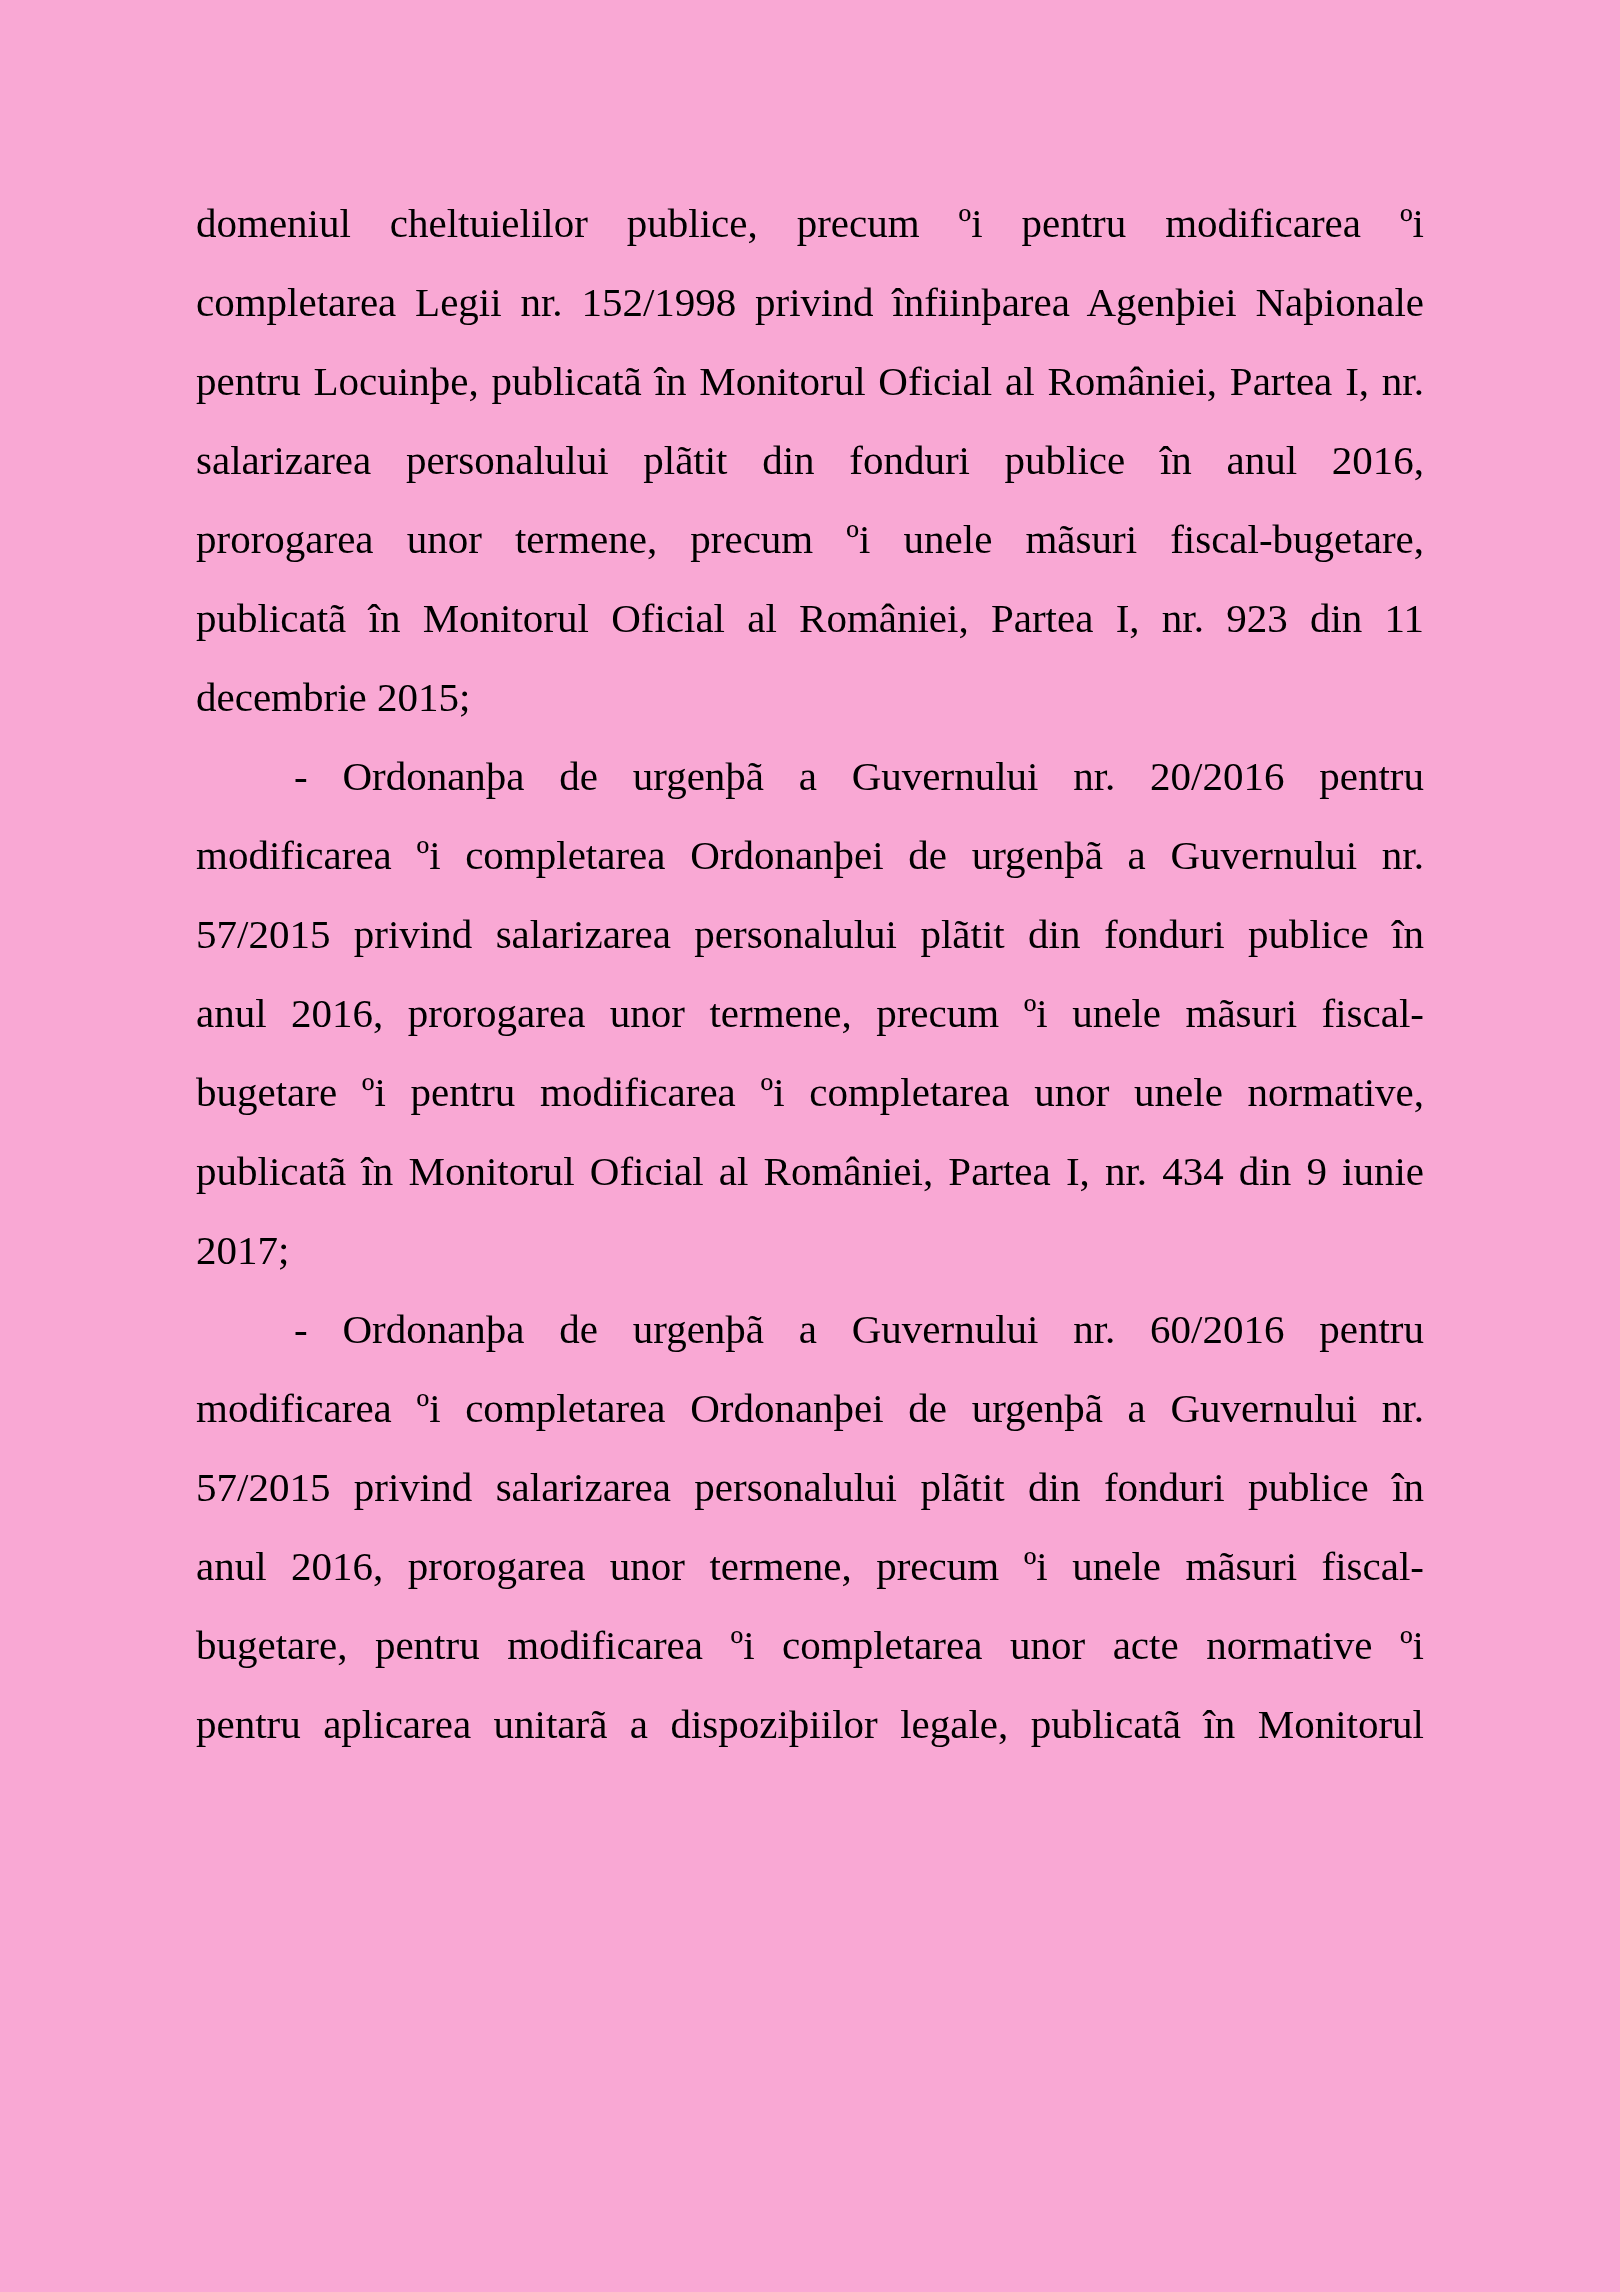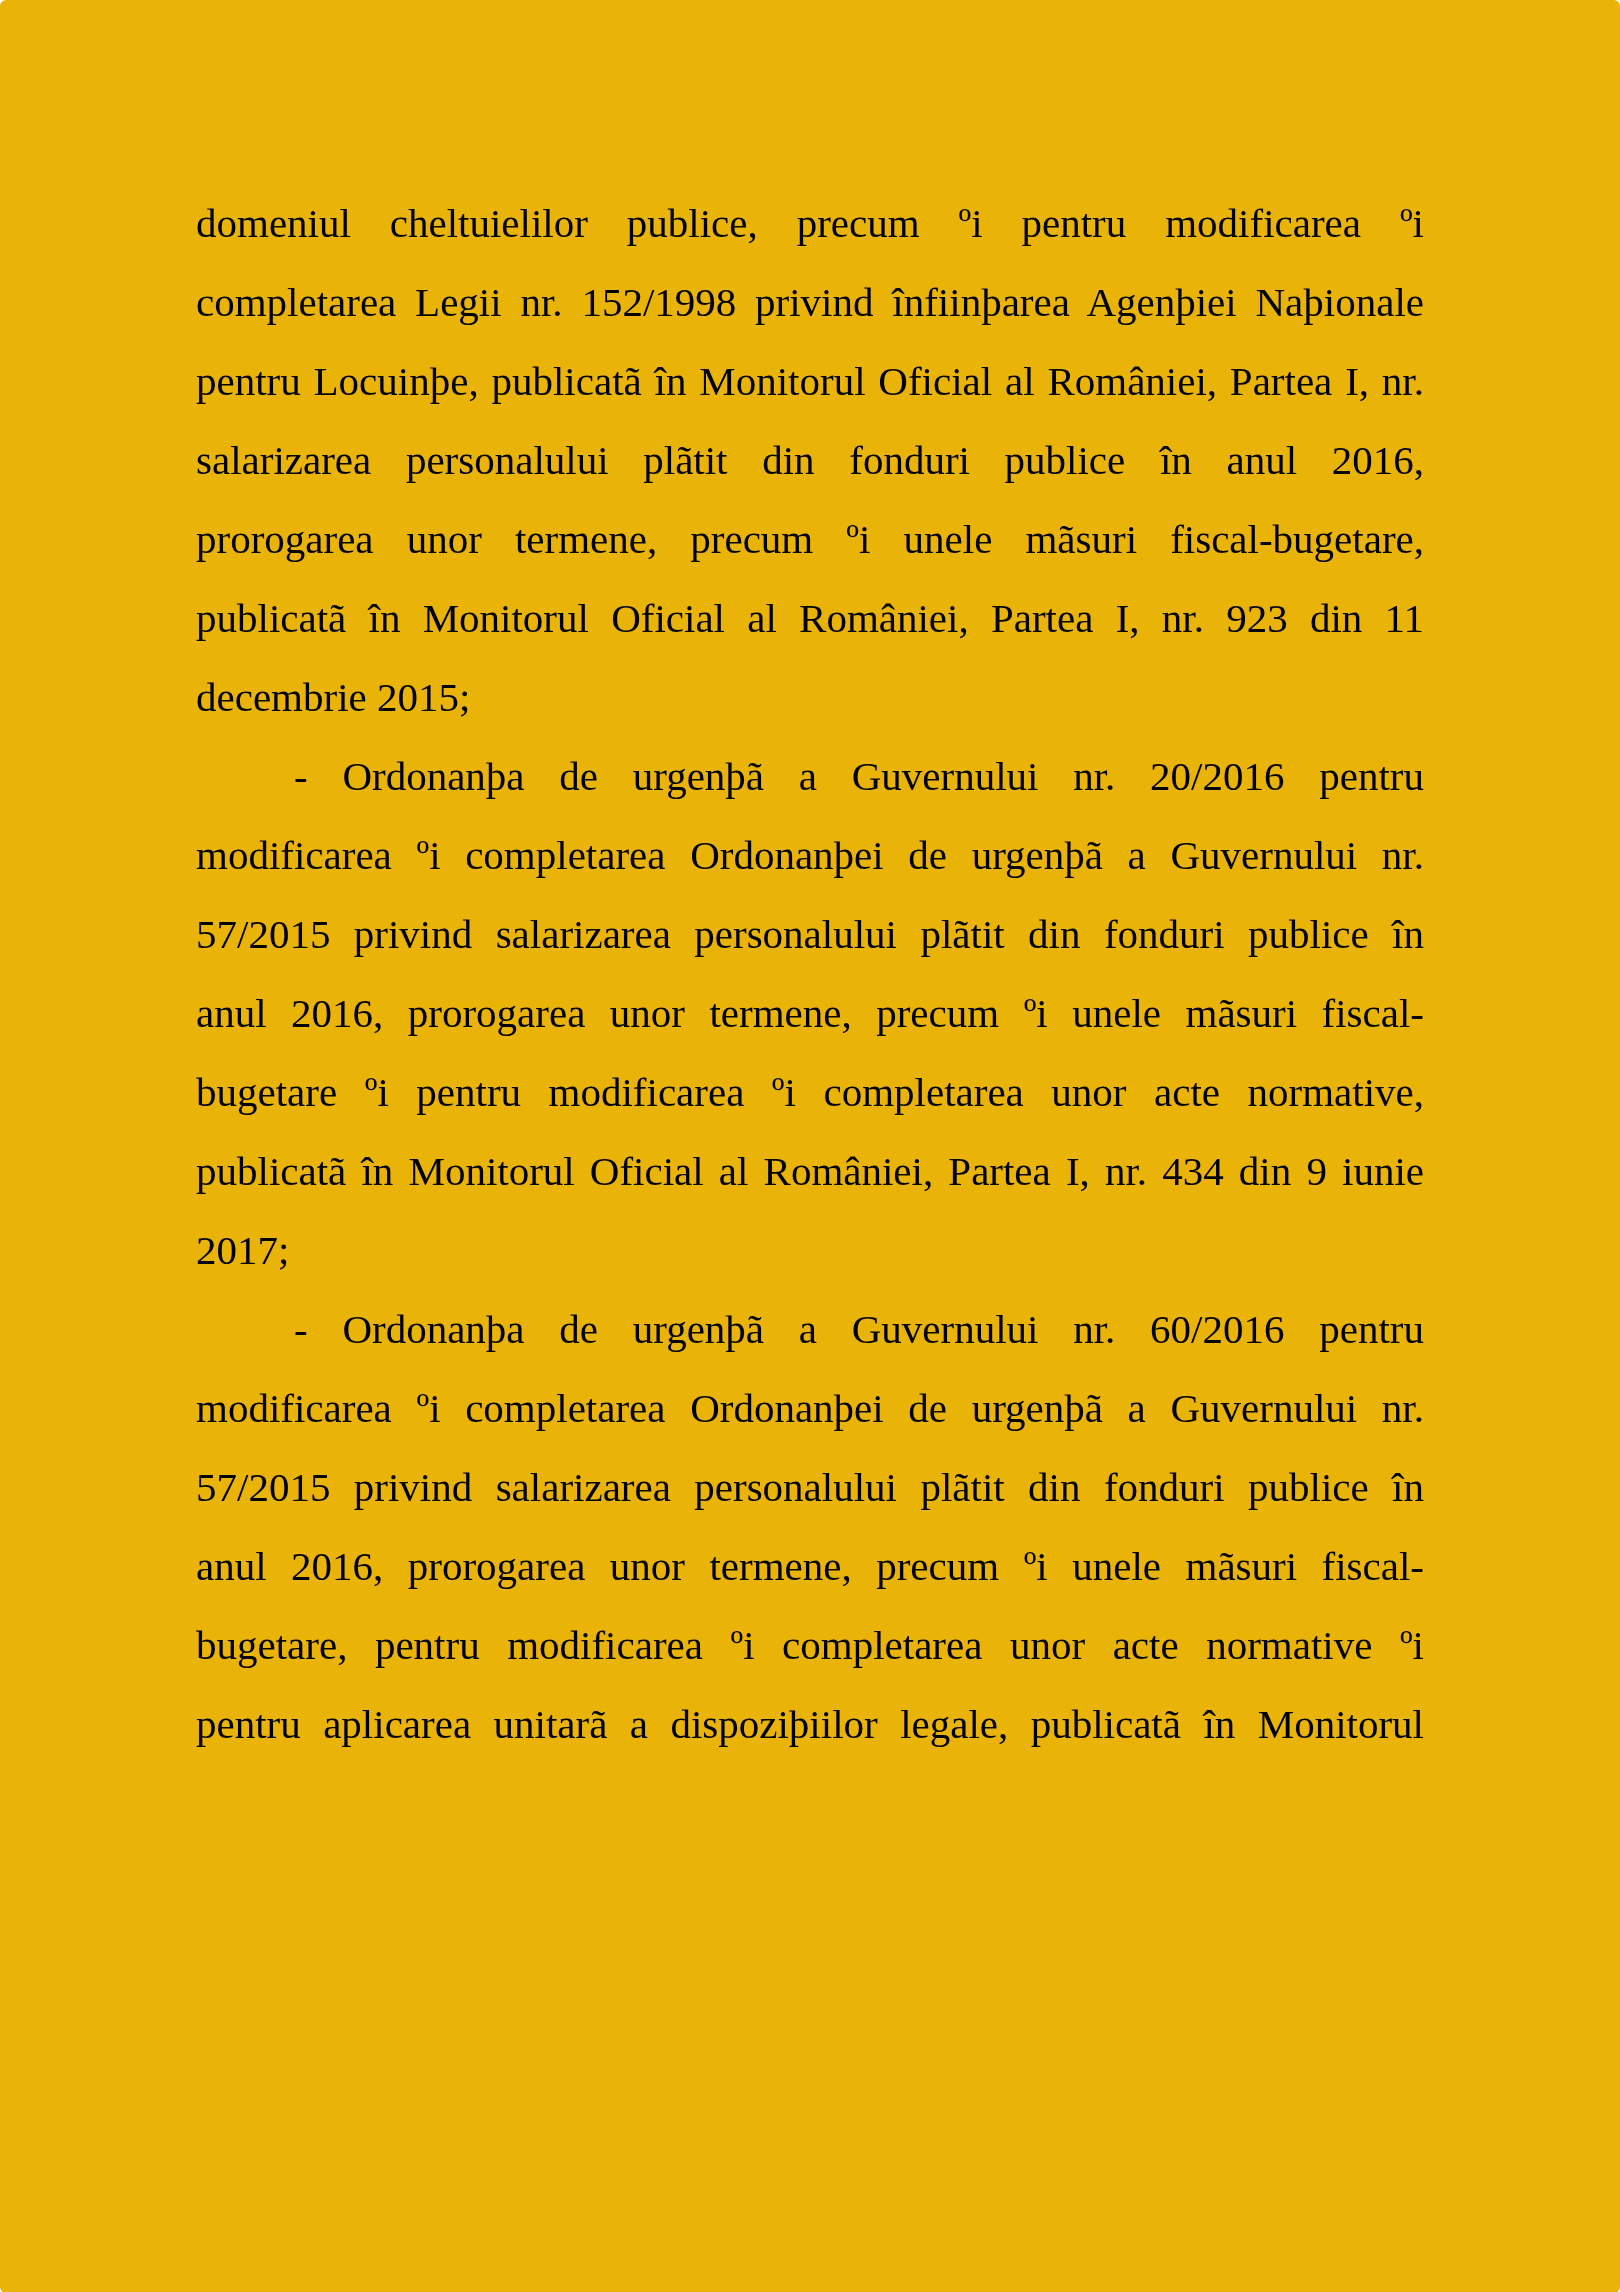--- a/index.html
+++ b/index.html
@@ -33,41 +33,41 @@
   .line.para-end {
     text-align-last: left;
   }
   .line.indent {
     text-indent: 98px;
   }
 </style>
 </head>
 <body style="background: rgb(255, 255, 255);">
 
-<main class="page" style="background: #eab308; color: rgb(0, 0, 0); border-radius: 6px;">
+<main class="page" style="background: #f9a8d4; color: rgb(0, 0, 0);">
 
   <section class="paragraph">
     <div class="line">domeniul cheltuielilor publice, precum ºi pentru modificarea ºi</div>
     <div class="line">completarea Legii nr. 152/1998 privind înfiinþarea Agenþiei Naþionale</div>
     <div class="line">pentru Locuinþe, publicatã în Monitorul Oficial al României, Partea I, nr.</div>
   </section>
 
   <section class="paragraph">
     <div class="line">salarizarea personalului plãtit din fonduri publice în anul 2016,</div>
     <div class="line">prorogarea unor termene, precum ºi unele mãsuri fiscal-bugetare,</div>
     <div class="line">publicatã în Monitorul Oficial al României, Partea I, nr. 923 din 11</div>
     <div class="line para-end">decembrie 2015;</div>
   </section>
 
   <section class="paragraph">
     <div class="line indent">- Ordonanþa de urgenþã a Guvernului nr. 20/2016 pentru</div>
     <div class="line">modificarea ºi completarea Ordonanþei de urgenþã a Guvernului nr.</div>
     <div class="line">57/2015 privind salarizarea personalului plãtit din fonduri publice în</div>
     <div class="line">anul 2016, prorogarea unor termene, precum ºi unele mãsuri fiscal-</div>
-    <div class="line">bugetare ºi pentru modificarea ºi completarea unor acte normative,</div>
+    <div class="line">bugetare ºi pentru modificarea ºi completarea unor unele normative,</div>
     <div class="line">publicatã în Monitorul Oficial al României, Partea I, nr. 434 din 9 iunie</div>
     <div class="line para-end">2017;</div>
   </section>
 
   <section class="paragraph">
     <div class="line indent">- Ordonanþa de urgenþã a Guvernului nr. 60/2016 pentru</div>
     <div class="line">modificarea ºi completarea Ordonanþei de urgenþã a Guvernului nr.</div>
     <div class="line">57/2015 privind salarizarea personalului plãtit din fonduri publice în</div>
     <div class="line">anul 2016, prorogarea unor termene, precum ºi unele mãsuri fiscal-</div>
     <div class="line">bugetare, pentru modificarea ºi completarea unor acte normative ºi</div>

